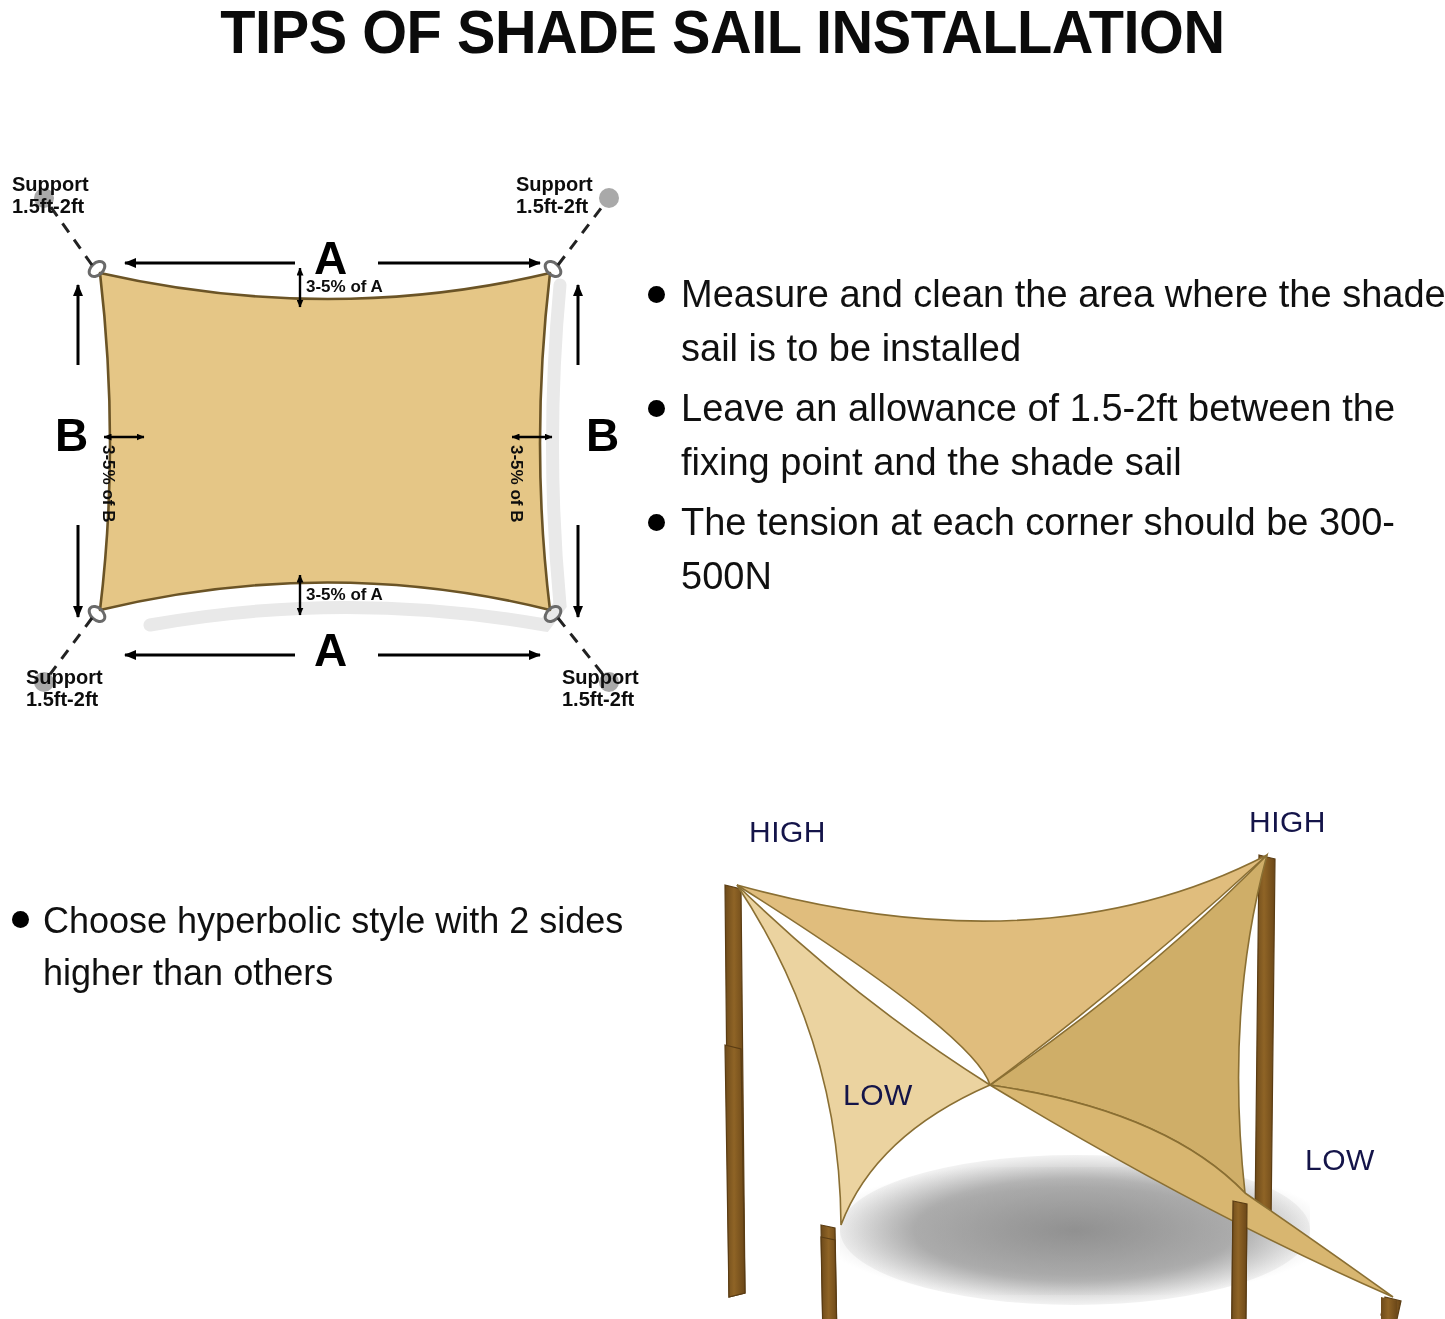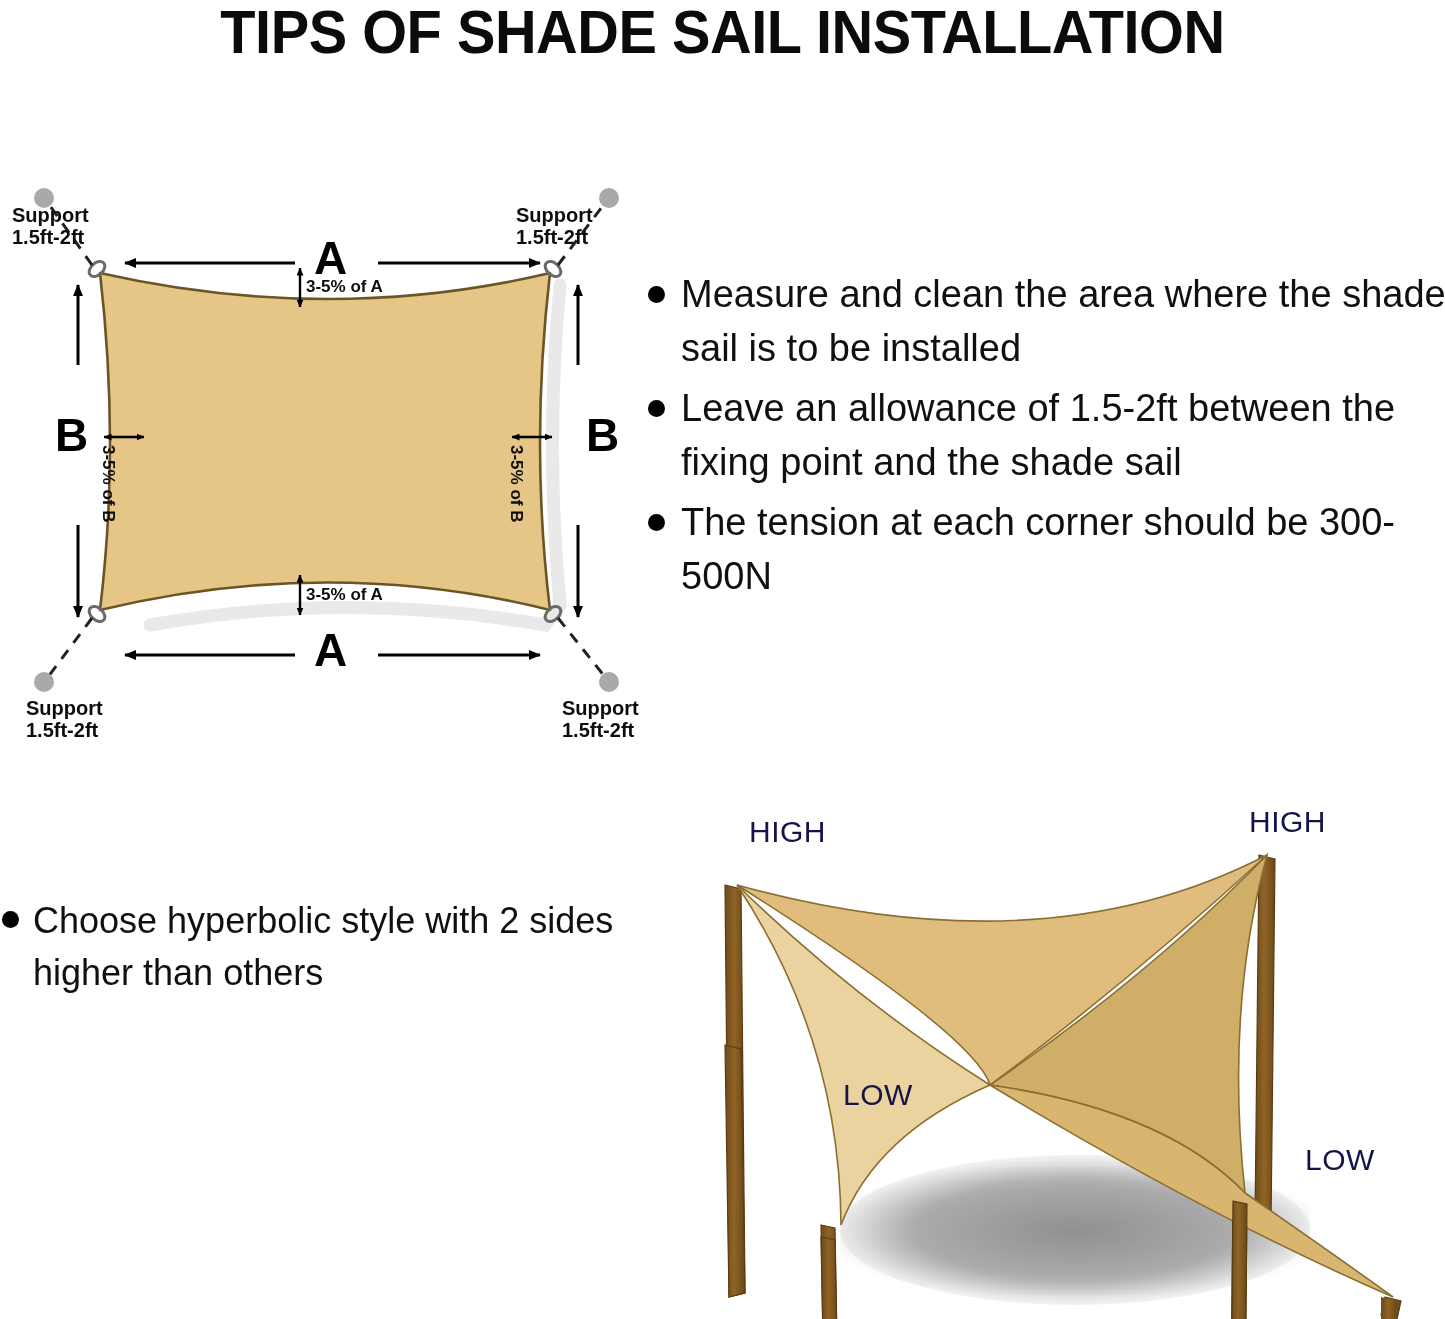--- a/index.html
+++ b/index.html
@@ -30,21 +30,21 @@
 
   .dim-label{
     font-family:"Liberation Sans","DejaVu Sans",sans-serif;
     font-weight:700;font-size:46px;color:#000;
     position:absolute;line-height:1;
   }
   .support-label{
     position:absolute;
     font-family:"Liberation Sans","DejaVu Sans",sans-serif;
     font-size:20px;font-weight:600;color:#0d0d0d;
-    line-height:1.12;white-space:nowrap;margin-top:31px;
+    line-height:1.12;white-space:nowrap;
   }
   .pct-label{
     position:absolute;
     font-family:"Liberation Sans","DejaVu Sans",sans-serif;
     font-size:17px;font-weight:700;color:#0d0d0d;
     white-space:nowrap;line-height:1;
   }
   .pct-vert{transform-origin:0 0;}
 
   
@@ -56,21 +56,21 @@
   .bullet-text{
     font-family:"Liberation Sans","DejaVu Sans",sans-serif;
     color:#101010;
   }
 
   #bullets-right{left:648px;top:268px;width:800px;}
   #bullets-right .bullet-row{margin-bottom:6px;}
   #bullets-right .bullet-dot{width:17px;height:17px;margin-top:18px;margin-right:16px;}
   #bullets-right .bullet-text{font-size:38px;line-height:1.42;}
 
-  #bullets-left{left:2px;top:895px;width:625px;}
+  #bullets-left{left:12px;top:895px;width:625px;}
   #bullets-left .bullet-row{margin-bottom:6px;}
   #bullets-left .bullet-dot{width:17px;height:17px;margin-top:16px;margin-right:14px;}
   #bullets-left .bullet-text{font-size:36px;line-height:1.45;}
 
   
   #bottom-illus{position:absolute;left:645px;top:785px;width:800px;height:534px;text-align:center;}
   #bottom-svg{position:absolute;left:0;top:0;}
   .hl-label{
     position:absolute;
     font-family:"Liberation Sans","DejaVu Sans",sans-serif;

